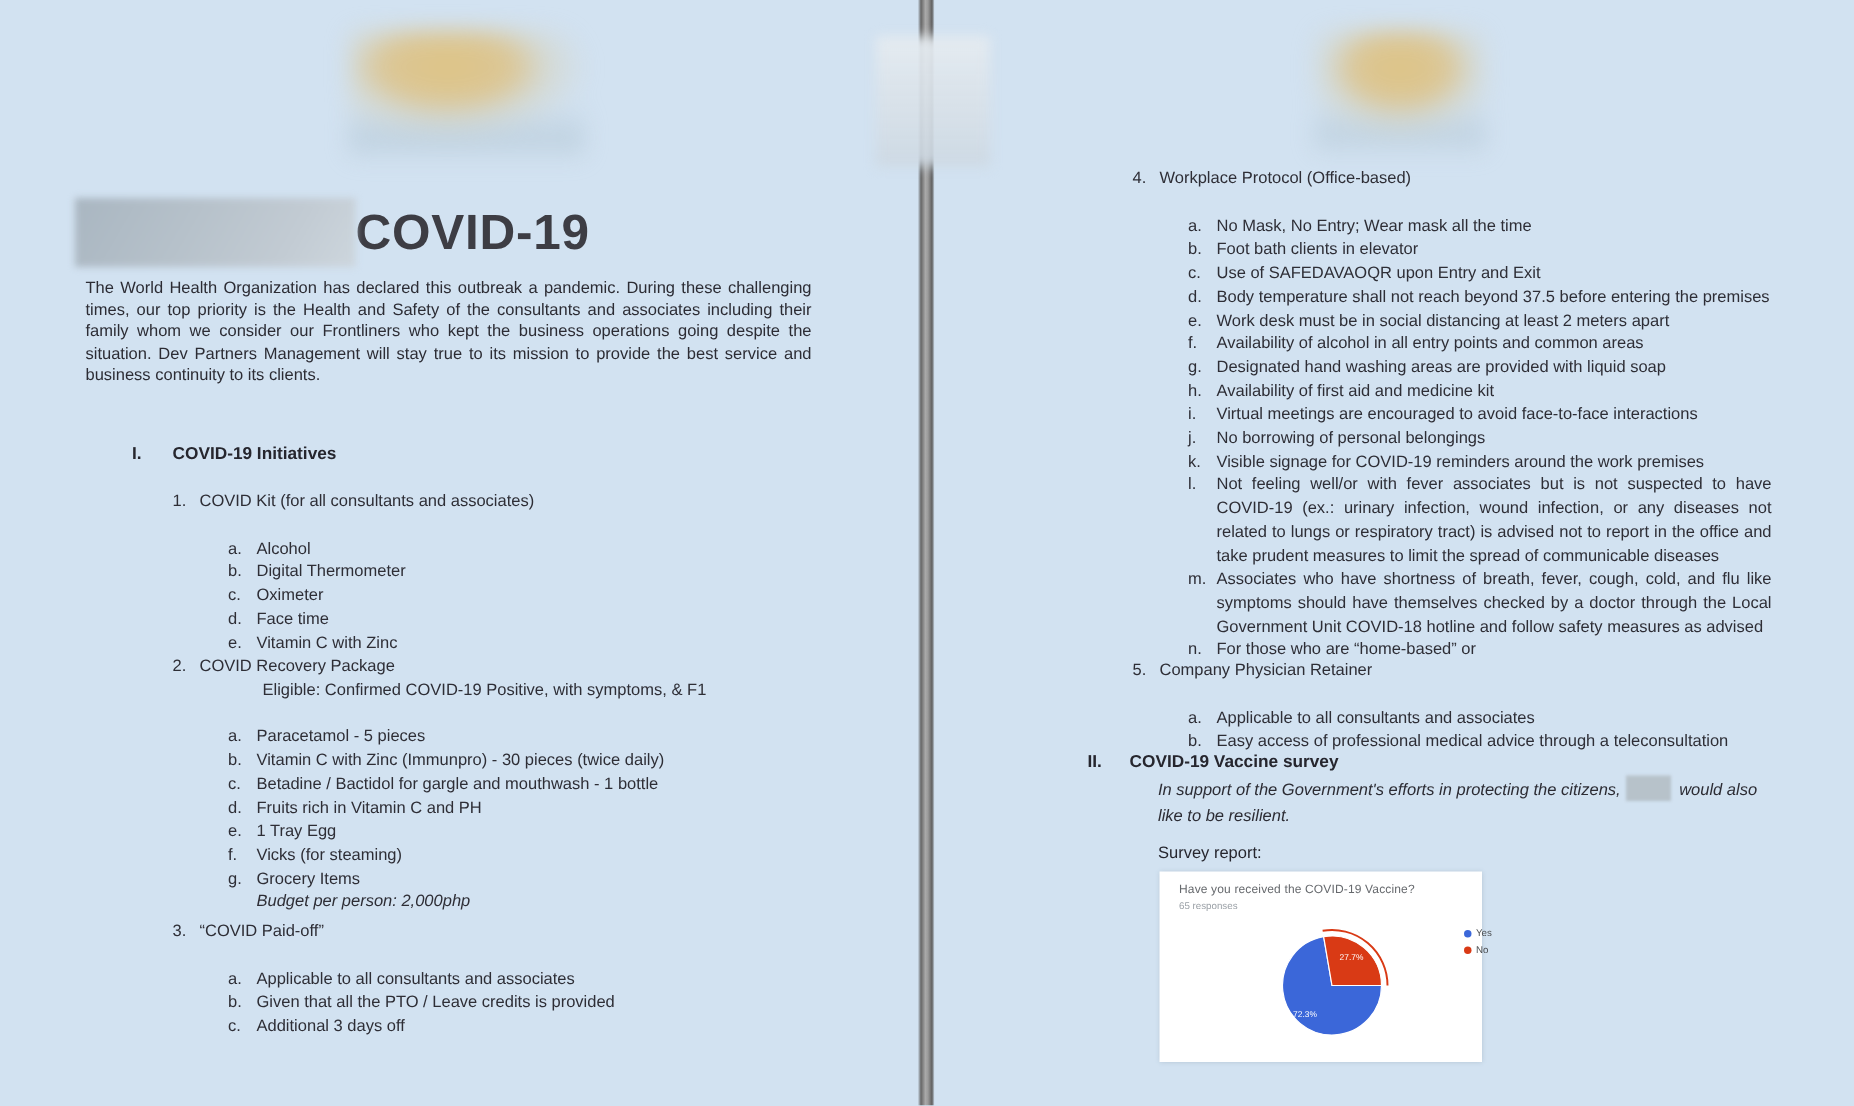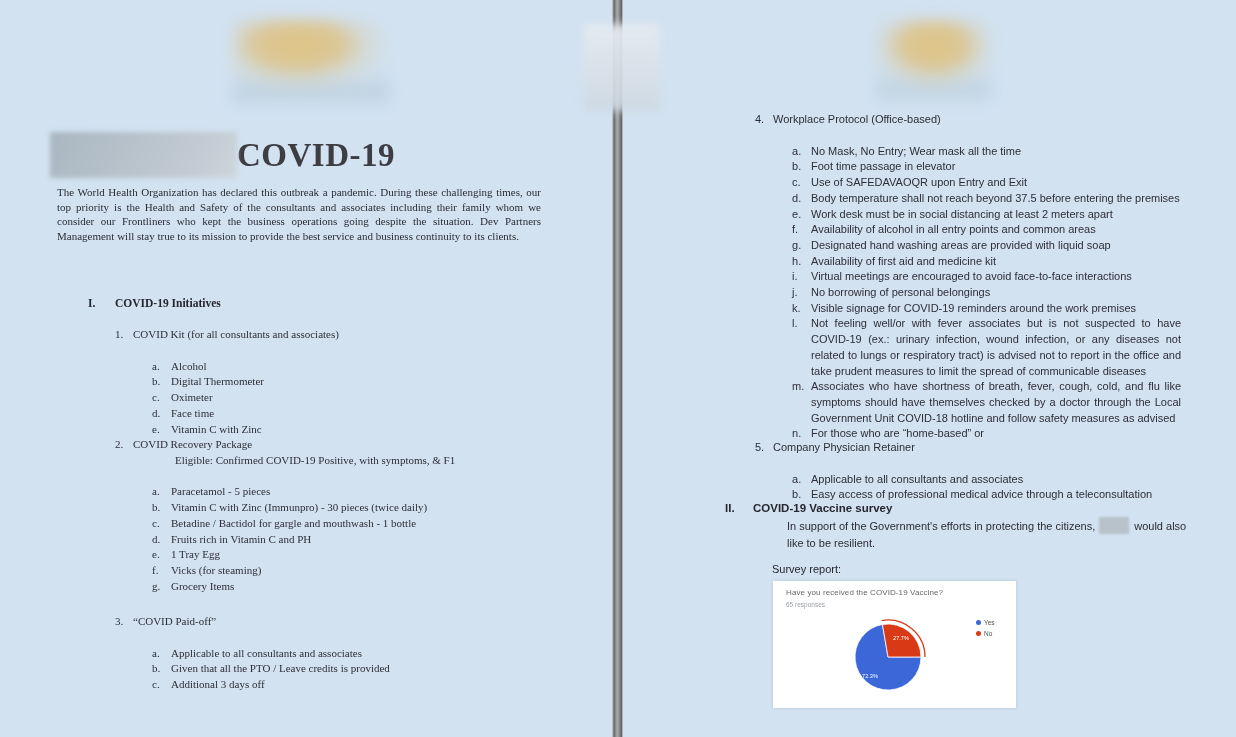--- a/index.html
+++ b/index.html
@@ -12,21 +12,21 @@
   }
   .canvas { position: relative; width: 1236px; height: 737px; background:#d2e2f1; }
 
   
   .divider {
     position: absolute; left: 612px; top: 0; width: 11px; height: 737px;
     background: linear-gradient(90deg, #cbdae8 0%, #666666 18%, #a9a9a9 45%, #9b9b9b 60%, #5f5f5f 85%, #cbdae8 100%);
   }
 
   .page { position: absolute; top: 0; height: 737px; }
-  .page-left  { left: 0;   width: 612px; font-family: Liberation Serif, serif; }
+  .page-left  { left: 0;   width: 612px; }
   .page-right { left: 623px; width: 613px; }
 
   
   .blur-logo {
     position: absolute; border-radius: 6px; filter: blur(7px);
   }
   .blur-logo-left {
     left: 232px; top: 20px; width: 158px; height: 88px;
     background:
       radial-gradient(ellipse 60% 55% at 42% 28%, #dec486 0%, #dbc695 45%, rgba(214,211,190,0.55) 70%, rgba(210,226,241,0) 100%),
@@ -83,33 +83,33 @@
   .grp2 { left: 115px; top: 437px; width: 430px; }
   .grp3 { left: 115px; top: 614px; width: 430px; }
 
   .grp4 { left: 132px; top: 112px; width: 426px; }
   .grp4 ol.alpha { width: 389px; }
   .grp4 ol.alpha li { text-align: justify; }
   .grp5 { left: 132px; top: 440px; width: 426px; }
 
   
   .vax-note {
-    position: absolute; left: 164px; top: 517px; width: 412px;
-    font-size: 11px; line-height: 16.8px; color: #2c2c34;
+    position: absolute; left: 149px; top: 517px; width: 412px;
+    font-size: 11px; font-style: italic; line-height: 16.8px; color: #2c2c34;
   }
   .redact-inline {
     display: inline-block; width: 30px; height: 17px; vertical-align: -4px;
     background: #b7c2ca; margin: 0 5px 0 4px; filter: blur(1px);
   }
 
   .survey-label { position: absolute; left: 149px; top: 563px; font-size: 11px; color: #26262e; }
 
   
   .chart-card {
-    position: absolute; left: 150px; top: 581px; width: 243px; height: 127px;
+    position: absolute; left: 150px; top: 581px; width: 215px; height: 127px;
     background: #ffffff; box-shadow: 0 0 3px rgba(90,110,130,0.25);
   }
   .chart-title { position: absolute; left: 13px; top: 7px; font-size: 8px; color: #66696d; letter-spacing: 0.1px; }
   .chart-sub   { position: absolute; left: 13px; top: 20px; font-size: 6.5px; color: #9aa0a6; }
   .pie-svg { position: absolute; left: 73px; top: 34px; }
   .legend { position: absolute; left: 203px; top: 36px; }
   .legend-row { display: flex; align-items: center; height: 11px; }
   .legend-dot { width: 5px; height: 5px; border-radius: 50%; margin-right: 3px; }
   .legend-label { font-size: 6.5px; color: #4c4f52; }
 </style>
@@ -155,20 +155,21 @@
       <div class="g-sub">Eligible: Confirmed COVID-19 Positive, with symptoms, &amp; F1</div>
       <ol class="alpha">
         <li>Paracetamol - 5 pieces</li>
         <li>Vitamin C with Zinc (Immunpro) - 30 pieces (twice daily)</li>
         <li>Betadine / Bactidol for gargle and mouthwash - 1 bottle</li>
         <li>Fruits rich in Vitamin C and PH</li>
         <li>1 Tray Egg</li>
         <li>Vicks (for steaming)</li>
         <li>Grocery Items</li>
       </ol>
+      <div class="g-note">Budget per person: 2,000php</div>
     </div>
 
     <div class="group grp3">
       <div class="g-title-row">
         <span class="g-num">3.</span>
         <span>“COVID Paid-off”</span>
       </div>
       <ol class="alpha">
         <li>Applicable to all consultants and associates</li>
         <li>Given that all the PTO / Leave credits is provided</li>
@@ -183,21 +184,21 @@
   <div class="page page-right">
     <div class="blur-logo blur-logo-right"></div>
 
     <div class="group grp4">
       <div class="g-title-row">
         <span class="g-num">4.</span>
         <span>Workplace Protocol (Office-based)</span>
       </div>
       <ol class="alpha">
         <li>No Mask, No Entry; Wear mask all the time</li>
-        <li>Foot time passage in elevator</li>
+        <li>Foot bath clients in elevator</li>
         <li>Use of SAFEDAVAOQR upon Entry and Exit</li>
         <li>Body temperature shall not reach beyond 37.5 before entering the premises</li>
         <li>Work desk must be in social distancing at least 2 meters apart</li>
         <li>Availability of alcohol in all entry points and common areas</li>
         <li>Designated hand washing areas are provided with liquid soap</li>
         <li>Availability of first aid and medicine kit</li>
         <li>Virtual meetings are encouraged to avoid face-to-face interactions</li>
         <li>No borrowing of personal belongings</li>
         <li>Visible signage for COVID-19 reminders around the work premises</li>
         <li>Not feeling well/or with fever associates but is not suspected to have COVID-19 (ex.: urinary infection, wound infection, or any diseases not related to lungs or respiratory tract) is advised not to report in the office and take prudent measures to limit the spread of communicable diseases</li>

